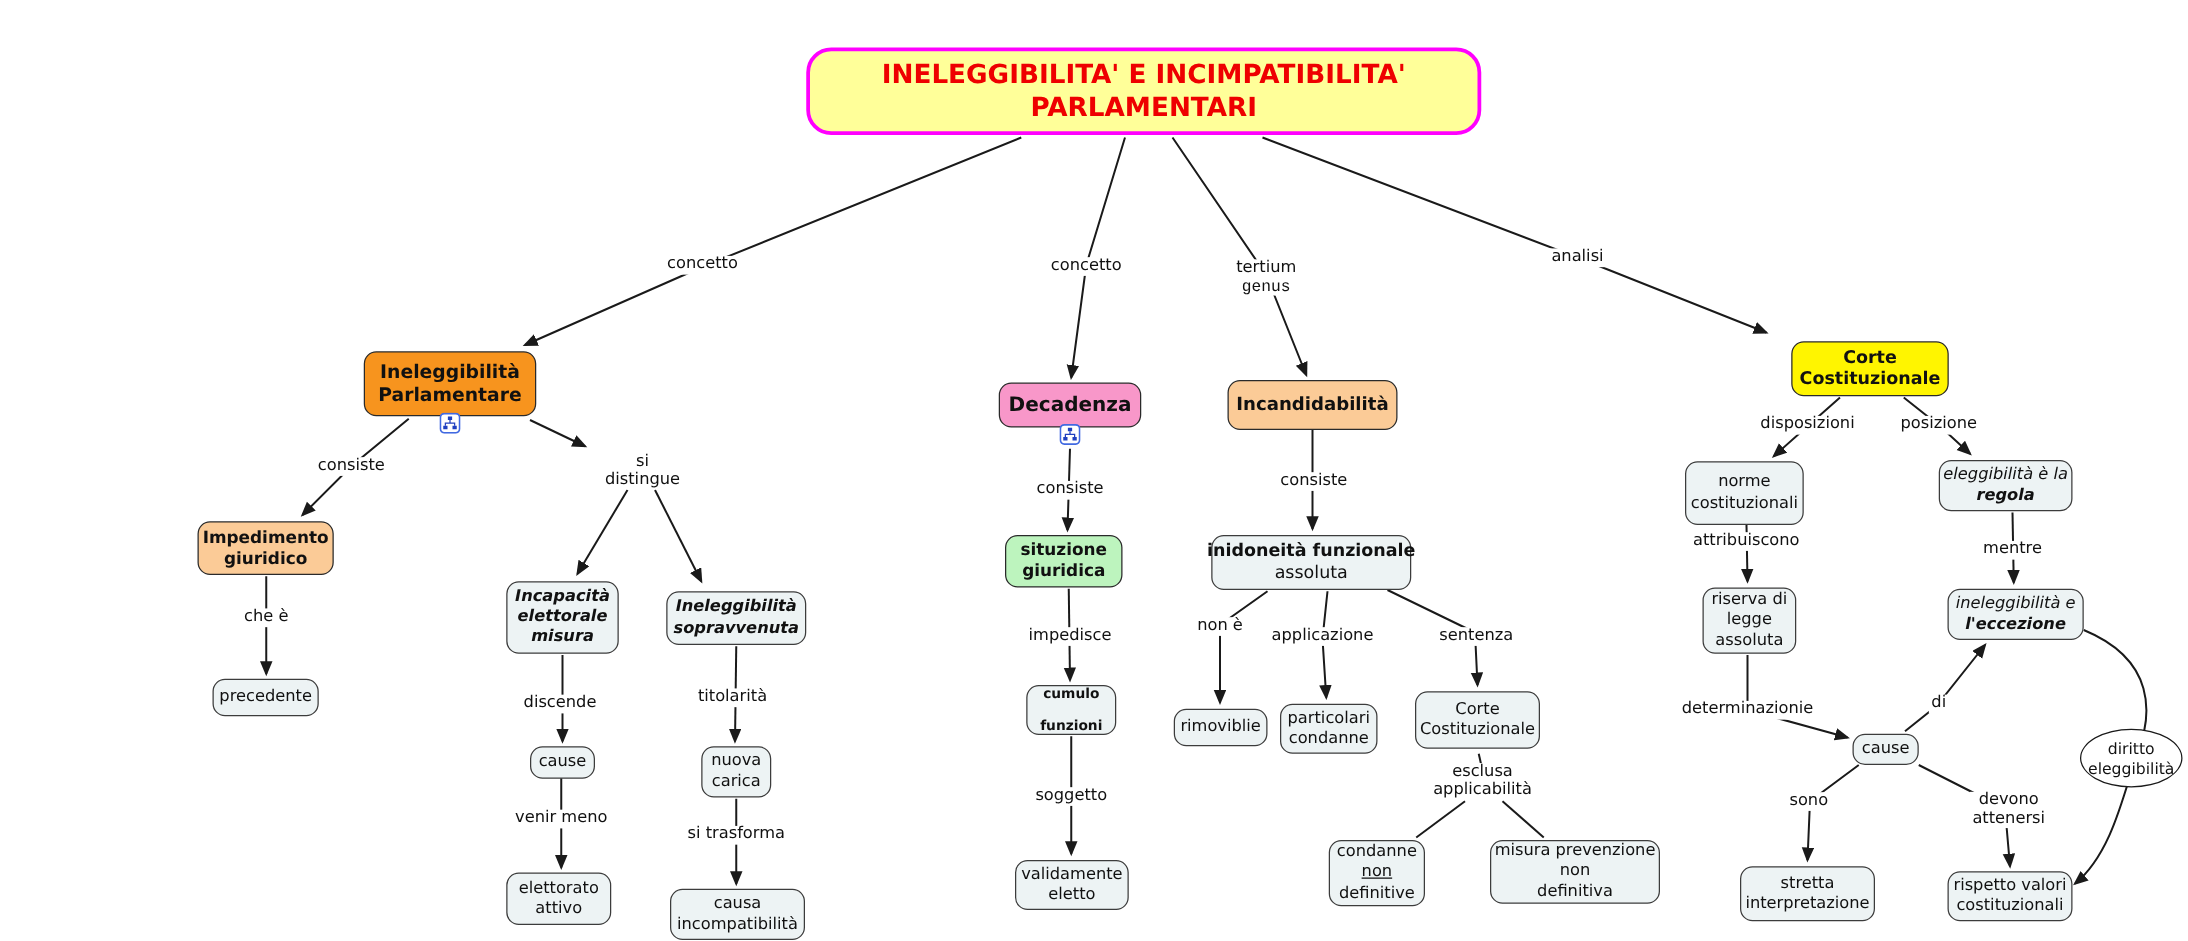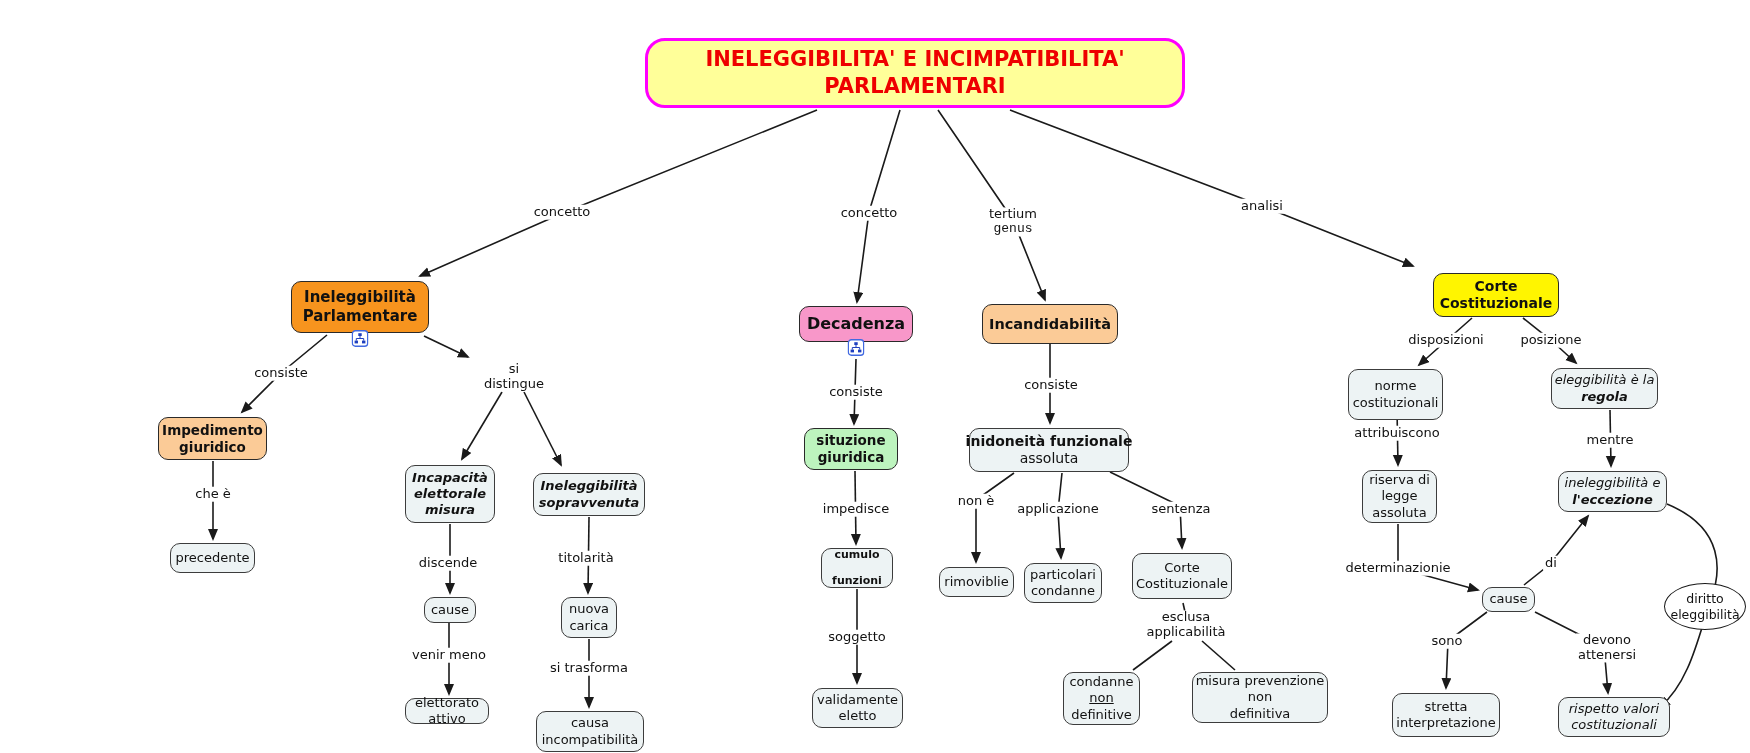--- a/index.html
+++ b/index.html
@@ -205,21 +205,21 @@
         <span class="ln">precedente</span>
       </div>
       <div class="node st-plain" style="left: 405px; top: 465px; width: 90px; height: 58px; font-size: 13px;">
         <span class="ln" style="font-weight: bold; font-style: italic;">Incapacità</span>
         <span class="ln" style="font-weight: bold; font-style: italic;">elettorale</span>
         <span class="ln" style="font-weight: bold; font-style: italic;">misura</span>
       </div>
       <div class="node st-plain" style="left: 424px; top: 597px; width: 52px; height: 26px; font-size: 13px;">
         <span class="ln">cause</span>
       </div>
-      <div class="node st-plain" style="left: 405px; top: 698px; width: 84px; height: 26px; font-size: 13px;">
+      <div class="node st-plain" style="left: 405px; top: 698px; width: 84px; height: 42px; font-size: 13px;">
         <span class="ln">elettorato</span>
         <span class="ln">attivo</span>
       </div>
       <div class="node st-plain" style="left: 533px; top: 473px; width: 112px; height: 43px; font-size: 13px;">
         <span class="ln" style="font-weight: bold; font-style: italic;">Ineleggibilità</span>
         <span class="ln" style="font-weight: bold; font-style: italic;">sopravvenuta</span>
       </div>
       <div class="node st-plain" style="left: 561px; top: 597px; width: 56px; height: 41px; font-size: 13px;">
         <span class="ln">nuova</span>
         <span class="ln">carica</span>
@@ -299,21 +299,21 @@
         <span class="ln" style="font-style: italic;">ineleggibilità e</span>
         <span class="ln" style="font-weight: bold; font-style: italic;">l'eccezione</span>
       </div>
       <div class="node st-plain" style="left: 1482px; top: 587px; width: 53px; height: 25px; font-size: 13px;">
         <span class="ln">cause</span>
       </div>
       <div class="node st-plain" style="left: 1392px; top: 693px; width: 108px; height: 44px; font-size: 13px;">
         <span class="ln">stretta</span>
         <span class="ln">interpretazione</span>
       </div>
-      <div class="node st-plain" style="left: 1558px; top: 697px; width: 112px; height: 40px; font-size: 13px; font-style: italic;">
+      <div class="node st-plain" style="left: 1558px; top: 697px; width: 100px; height: 40px; font-size: 13px;">
         <span class="ln">rispetto valori</span>
         <span class="ln">costituzionali</span>
       </div>
       <div class="node st-ellipse" style="left: 1664px; top: 583px; width: 82px; height: 47px; font-size: 12.5px;">
         <span class="ln">diritto</span>
         <span class="ln">eleggibilità</span>
       </div>
     </div>
 
 </div>

